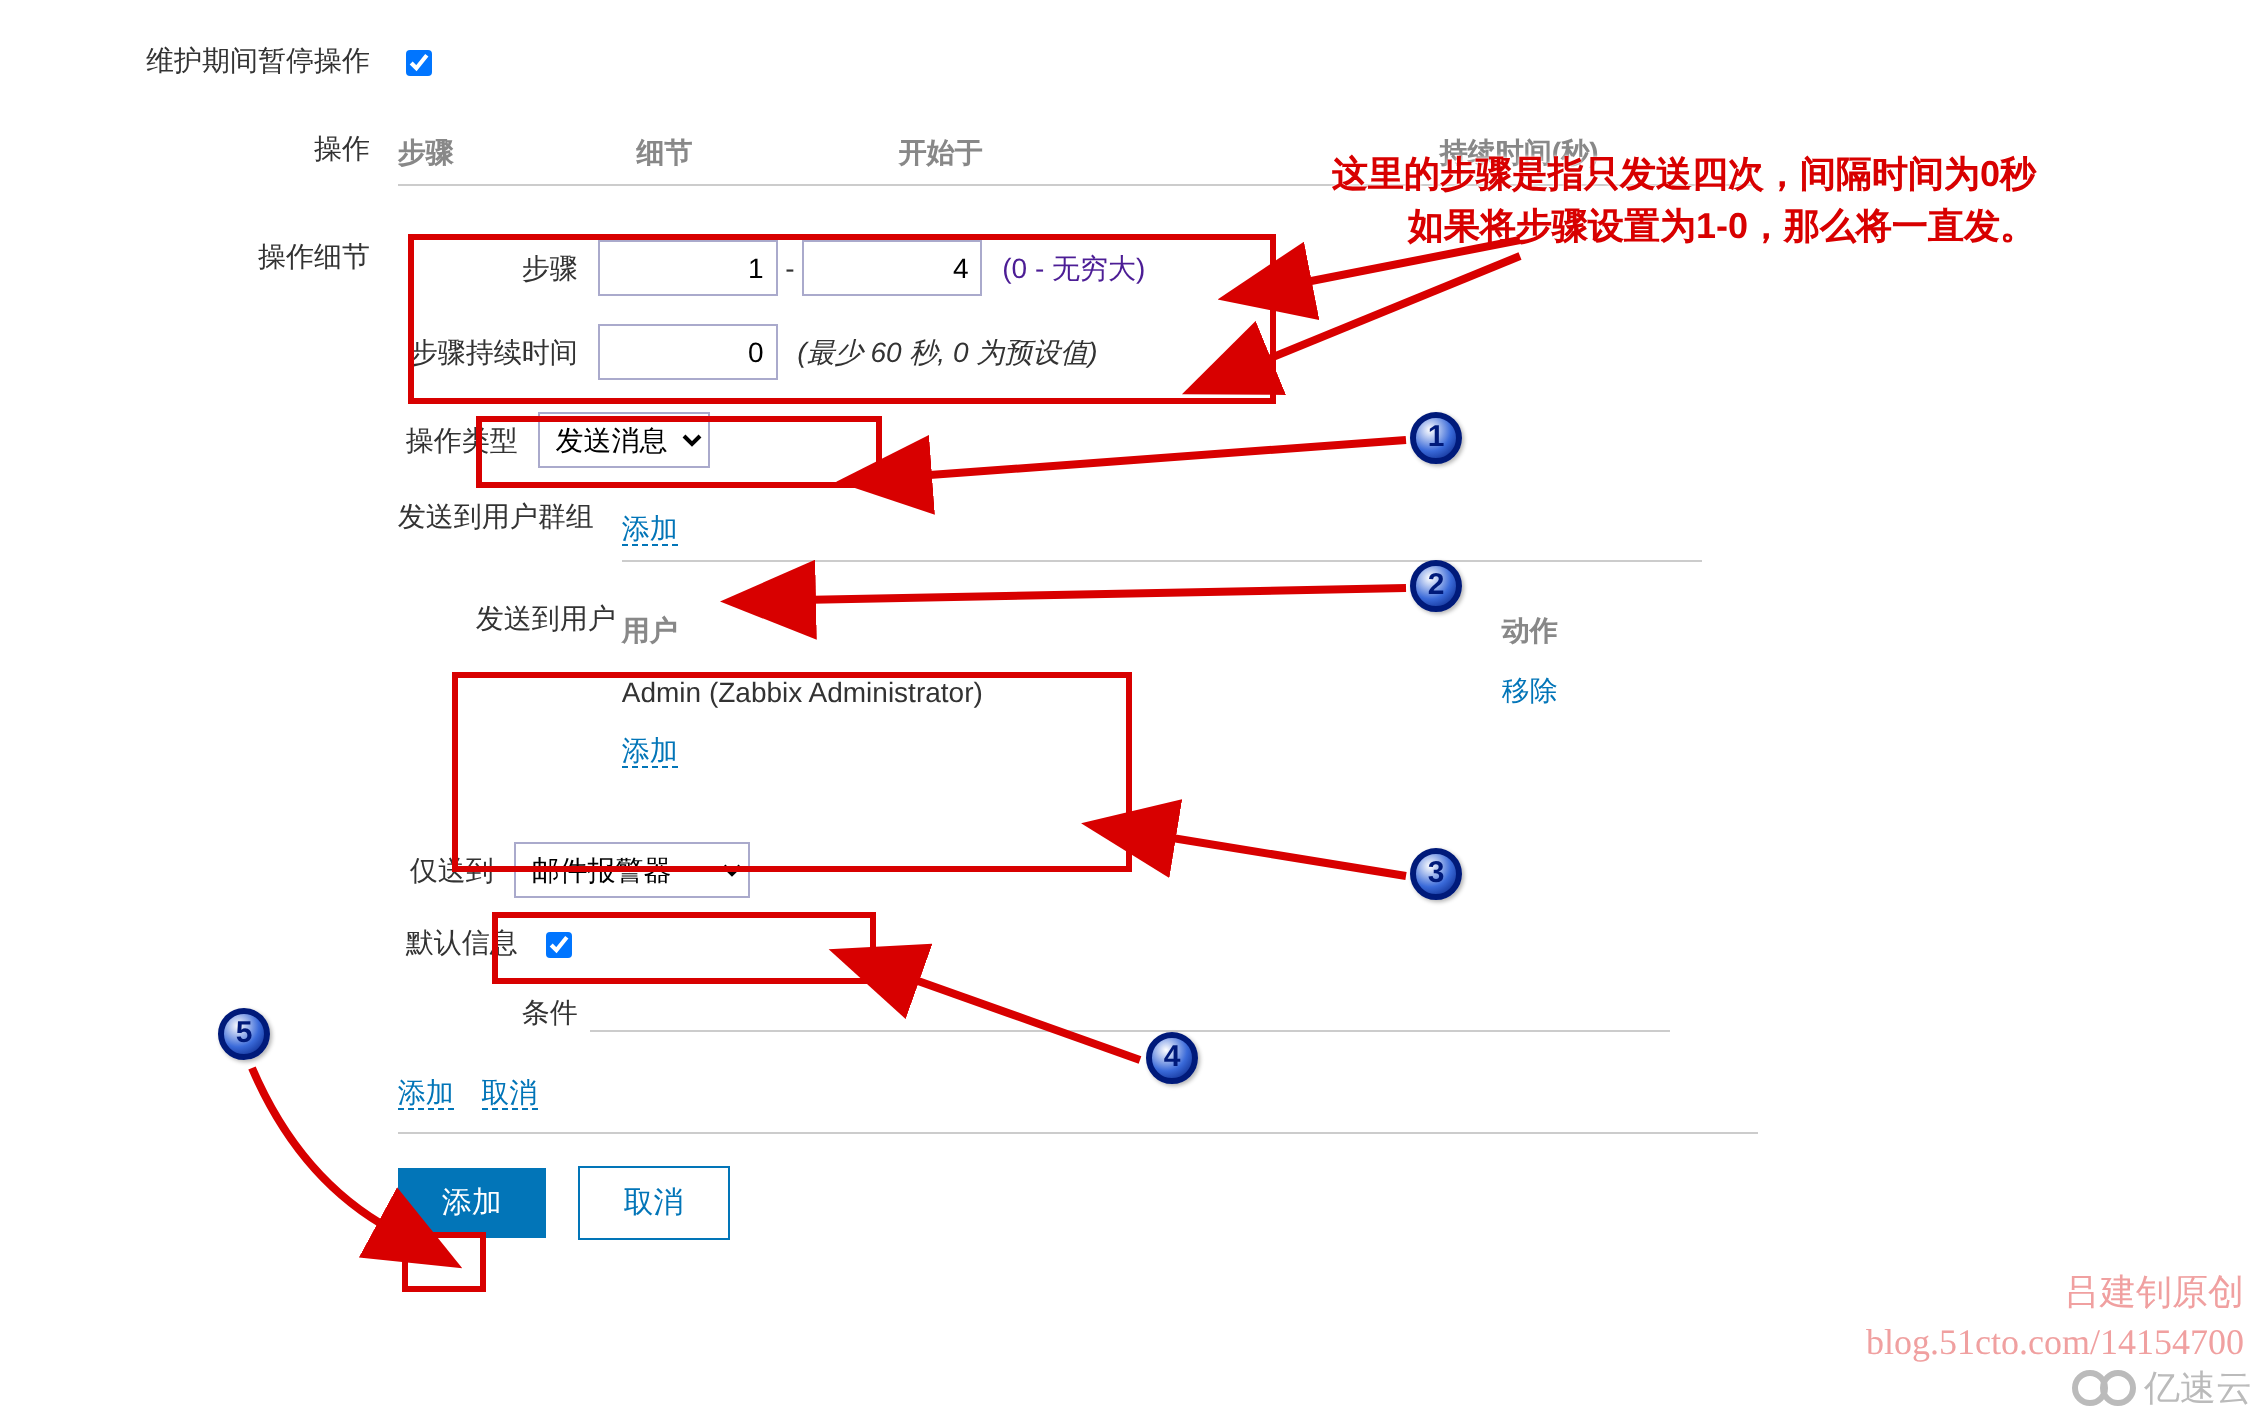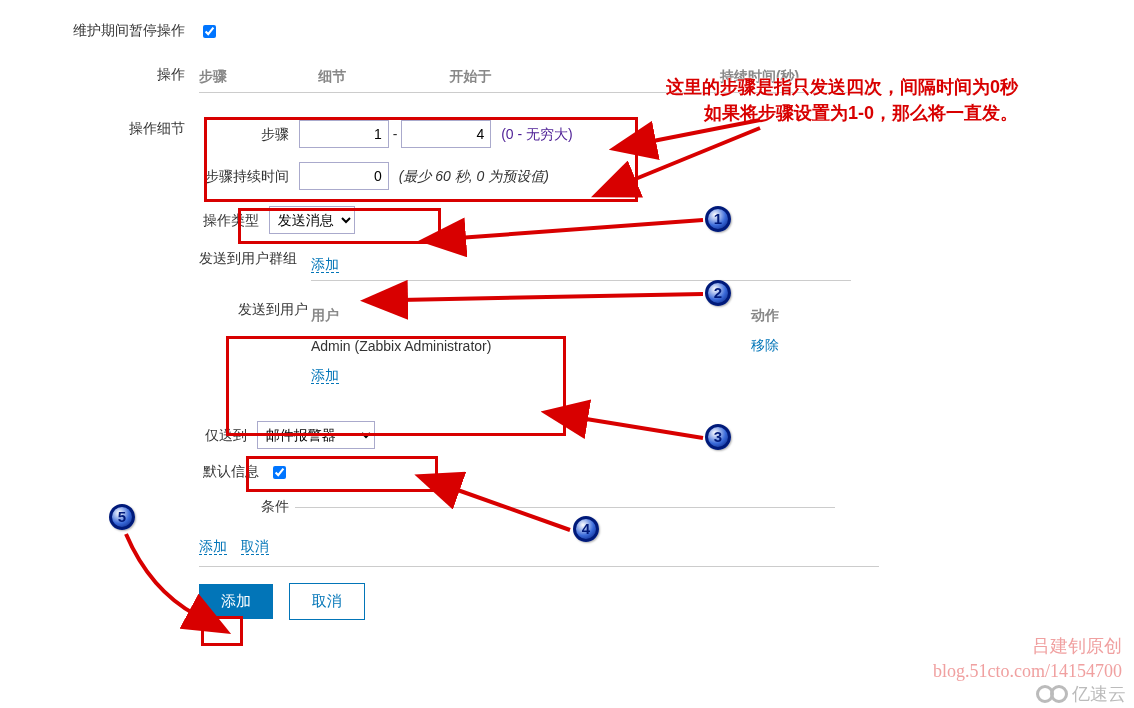--- a/index.html
+++ b/index.html
@@ -141,21 +141,21 @@
       </select>
     </div>
 
     
     <div style="margin-bottom:16px;">
       <span class="sub-label" style="min-width:60px;">默认信息</span>
       <input type="checkbox" checked="" style="vertical-align: middle;">
     </div>
 
     
-    <div style="display:flex; align-items:center;">
+    <div style="display:flex; align-items:flex-end;">
       <span class="sub-label" style="min-width:90px;">条件</span>
       <div style="flex:1;">
         <div class="divider" style="width:540px;"></div>
       </div>
     </div>
 
     
     <div style="margin-top:22px;">
       <span class="link u">添加</span>
       <span style="display:inline-block;width:6px;"></span>

